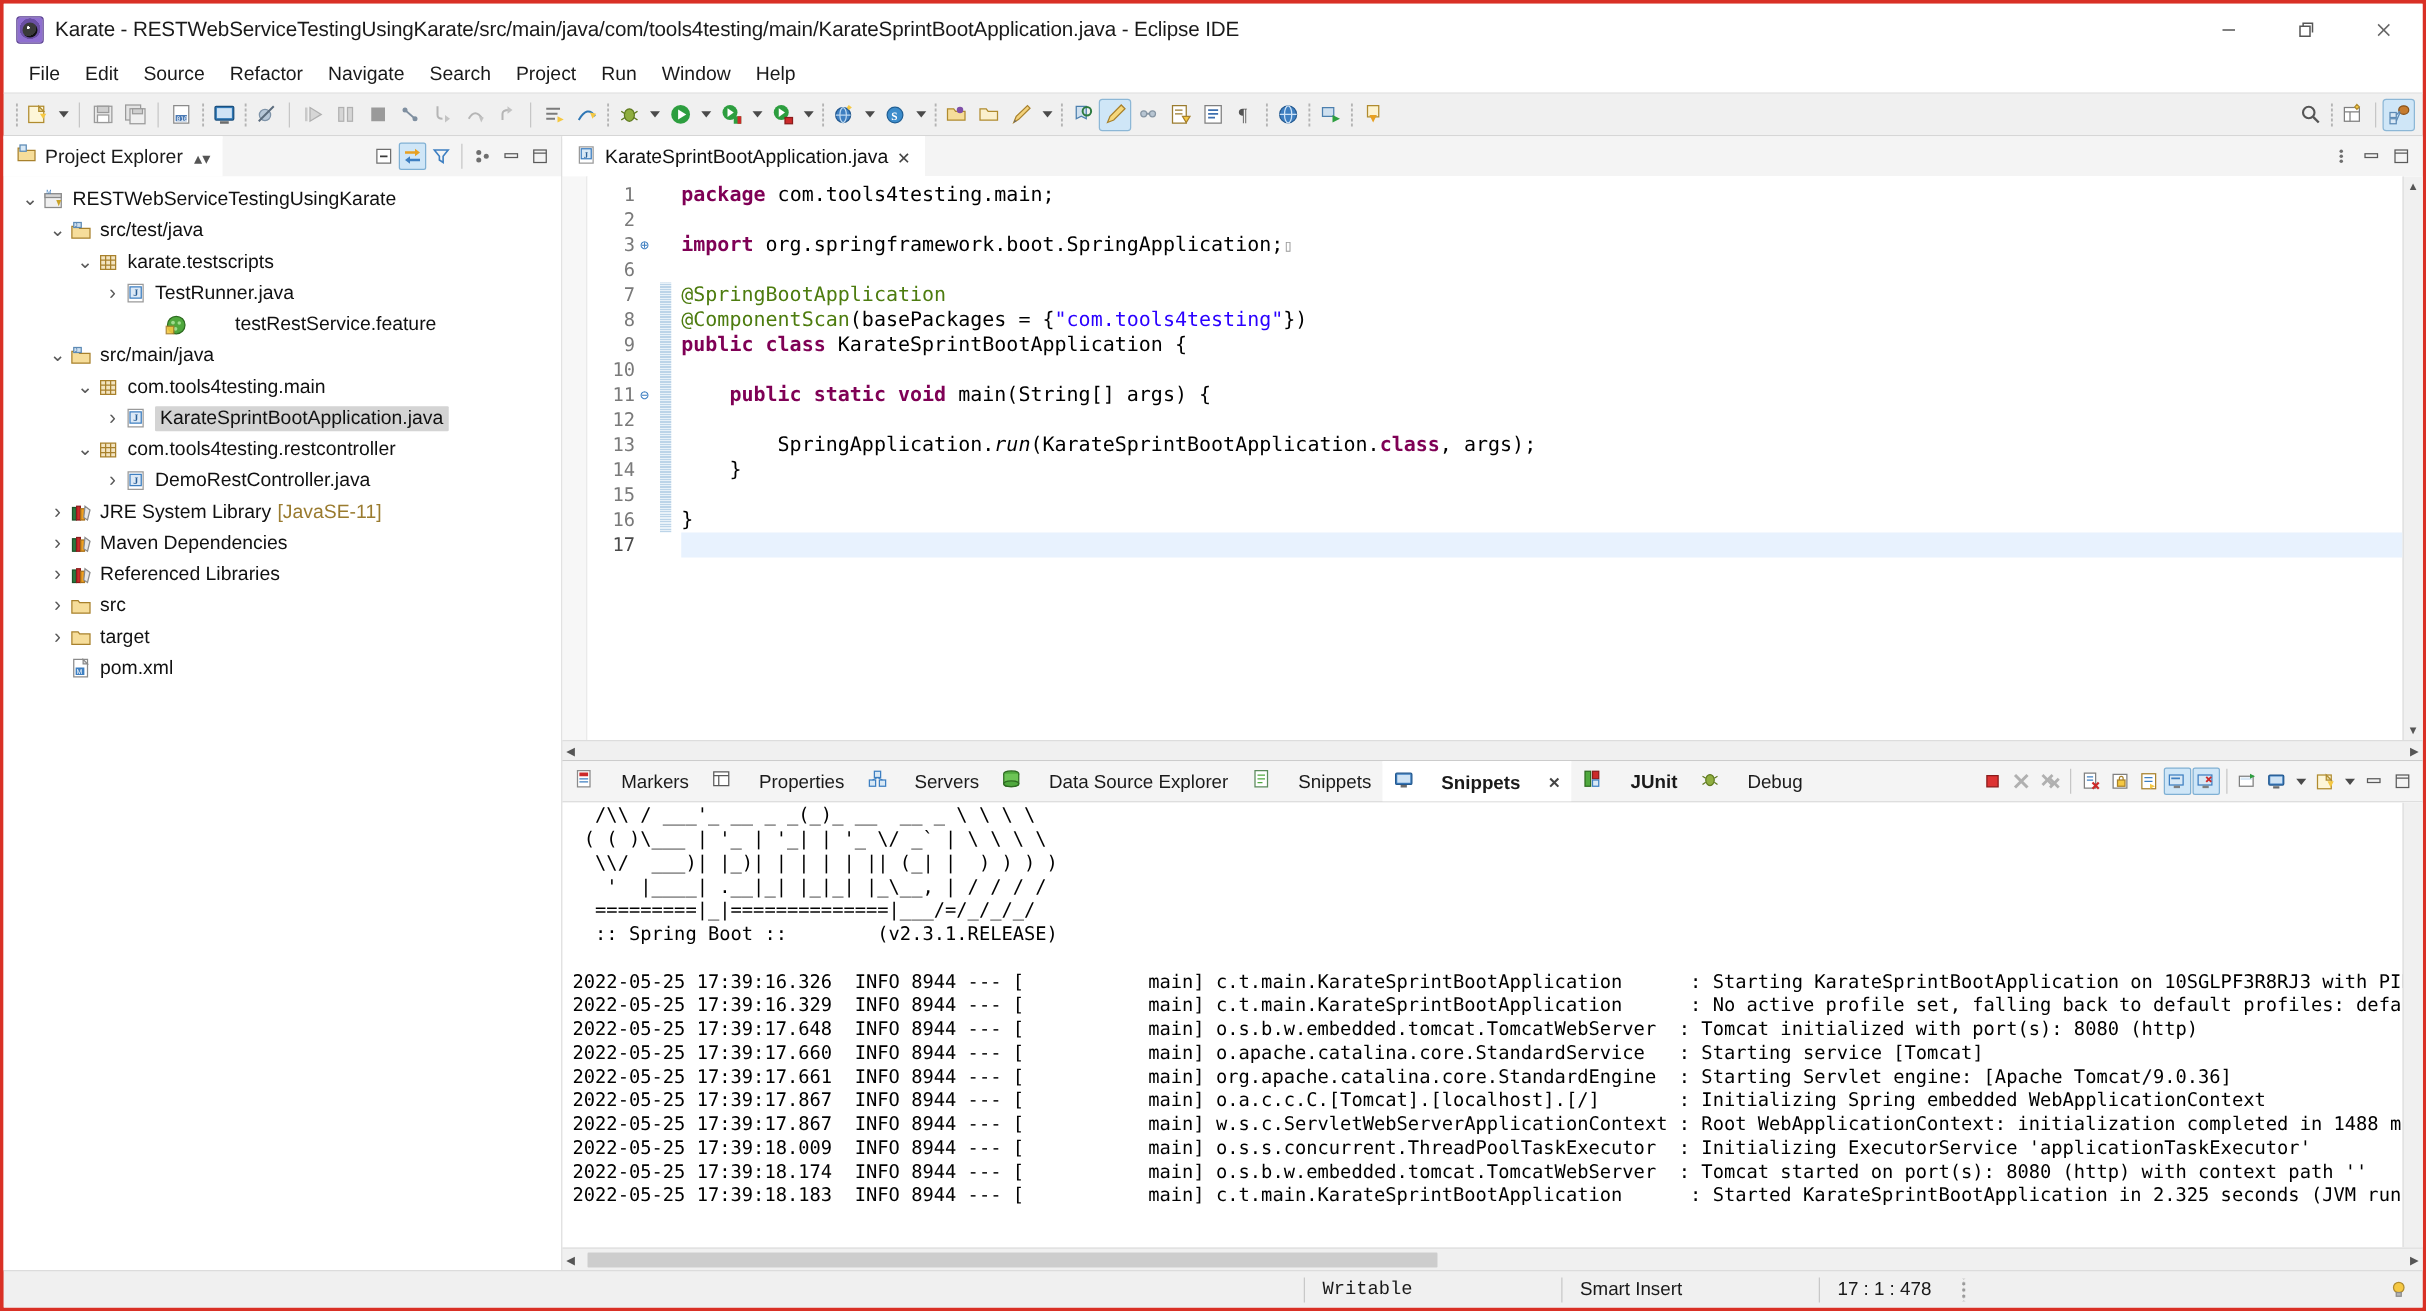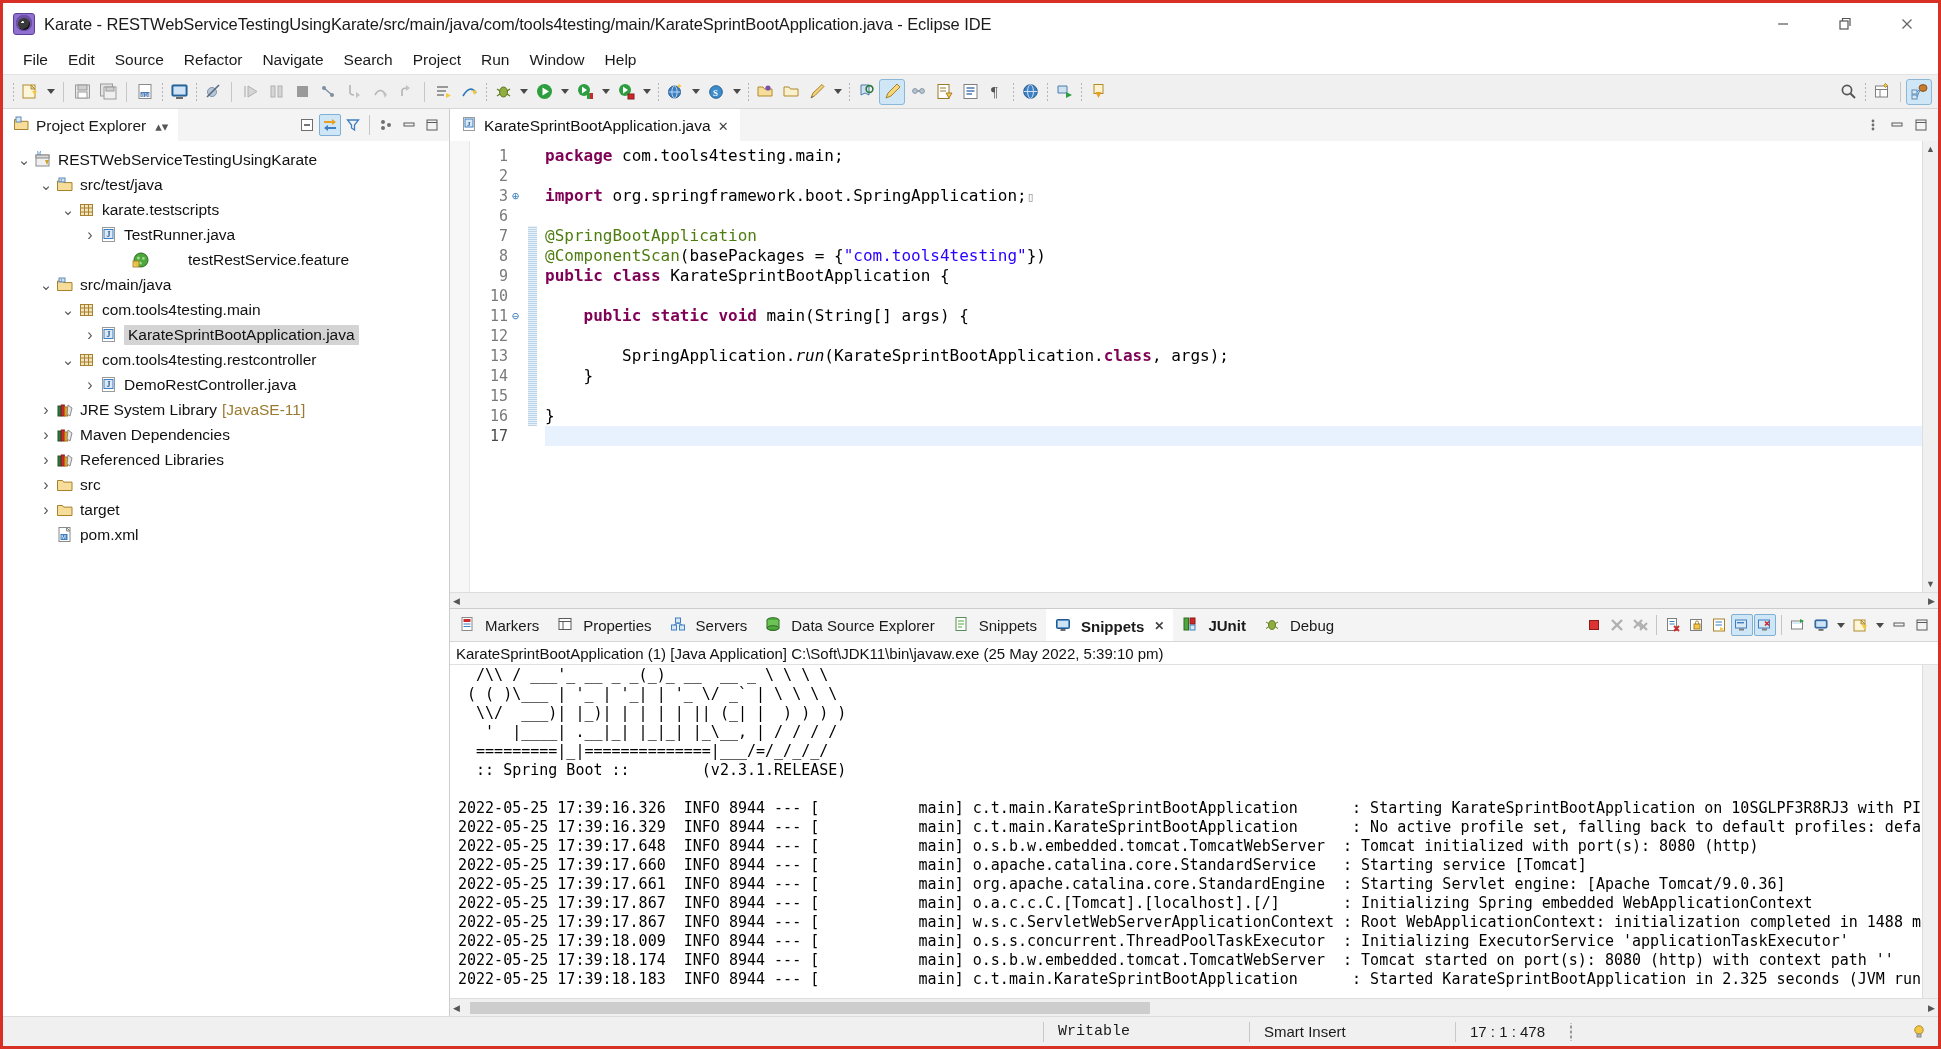--- a/index.html
+++ b/index.html
@@ -179,21 +179,21 @@
     font-size: 9px; color:#555;
   }
 
   
   .console-area { flex: 1 1 auto; display: flex; flex-direction: column; min-height:0; }
   .console-tabbar {
     height: 33px; flex: 0 0 33px; background: #f4f4f4; display: flex; align-items: stretch;
     border-bottom: 1px solid #d6d6d6; position: relative;
   }
   .ctab {
-    display: flex; align-items: center; gap: 10px; padding: 0 9px;
+    display: flex; align-items: center; gap: 22px; padding: 0 9px;
     font-size: 15px; color: #1a1a1a; white-space: nowrap;
   }
   .ctab.active { background: #ffffff; border-top: 2px solid #ffffff; font-weight: bold; }
   .ctab .closex { font-size: 12px; color:#444; }
   .console-tools { margin-left:auto; display:flex; align-items:center; gap:1px; padding-right:5px; }
   .ctool { width:22px; height:22px; display:flex; align-items:center; justify-content:center; border-radius:2px;}
   .ctool.on { background:#cfe6f7; border:1px solid #7fb0d4; }
   .console-header {
     font-size: 15px; color: #111; padding: 3px 2px 2px 6px; background: #fff;
     border-bottom: 1px solid #e0e0e0; white-space: nowrap; overflow: hidden;
@@ -1071,21 +1071,20 @@
             </div>
             <div class="ctool">
               <svg width="16" height="16" viewBox="0 0 16 16">
                   <rect x="3" y="3" width="10" height="10" fill="none" stroke="#5a5a5a"></rect>
                   <line x1="3" y1="5.5" x2="13" y2="5.5" stroke="#5a5a5a"></line>
                 </svg>
             </div>
           </div>
         </div>
 
-        <div class="console-header">KarateSprintBootApplication (1) [Java Application] C:\Soft\JDK11\bin\javaw.exe  (25 May 2022, 5:39:10 pm)</div>
 
         <div class="console-body">
           <div class="console-text" id="console-text"><div>  /\\ / ___'_ __ _ _(_)_ __  __ _ \ \ \ \</div><div> ( ( )\___ | '_ | '_| | '_ \/ _` | \ \ \ \</div><div>  \\/  ___)| |_)| | | | | || (_| |  ) ) ) )</div><div>   '  |____| .__|_| |_|_| |_\__, | / / / /</div><div>  =========|_|==============|___/=/_/_/_/</div><div>  :: Spring Boot ::        (v2.3.1.RELEASE)</div><div>&nbsp;</div><div>2022-05-25 17:39:16.326  INFO 8944 --- [           main] c.t.main.KarateSprintBootApplication      : Starting KarateSprintBootApplication on 10SGLPF3R8RJ3 with PID</div><div>2022-05-25 17:39:16.329  INFO 8944 --- [           main] c.t.main.KarateSprintBootApplication      : No active profile set, falling back to default profiles: defaul</div><div>2022-05-25 17:39:17.648  INFO 8944 --- [           main] o.s.b.w.embedded.tomcat.TomcatWebServer  : Tomcat initialized with port(s): 8080 (http)</div><div>2022-05-25 17:39:17.660  INFO 8944 --- [           main] o.apache.catalina.core.StandardService   : Starting service [Tomcat]</div><div>2022-05-25 17:39:17.661  INFO 8944 --- [           main] org.apache.catalina.core.StandardEngine  : Starting Servlet engine: [Apache Tomcat/9.0.36]</div><div>2022-05-25 17:39:17.867  INFO 8944 --- [           main] o.a.c.c.C.[Tomcat].[localhost].[/]       : Initializing Spring embedded WebApplicationContext</div><div>2022-05-25 17:39:17.867  INFO 8944 --- [           main] w.s.c.ServletWebServerApplicationContext : Root WebApplicationContext: initialization completed in 1488 ms</div><div>2022-05-25 17:39:18.009  INFO 8944 --- [           main] o.s.s.concurrent.ThreadPoolTaskExecutor  : Initializing ExecutorService 'applicationTaskExecutor'</div><div>2022-05-25 17:39:18.174  INFO 8944 --- [           main] o.s.b.w.embedded.tomcat.TomcatWebServer  : Tomcat started on port(s): 8080 (http) with context path ''</div><div>2022-05-25 17:39:18.183  INFO 8944 --- [           main] c.t.main.KarateSprintBootApplication      : Started KarateSprintBootApplication in 2.325 seconds (JVM runni</div></div>
           <div class="console-vscroll"></div>
         </div>
         <div class="console-hscroll">
           <span>◀</span>
           <div class="hthumb"></div>
           <span style="margin-left:auto;">▶</span>
         </div>

